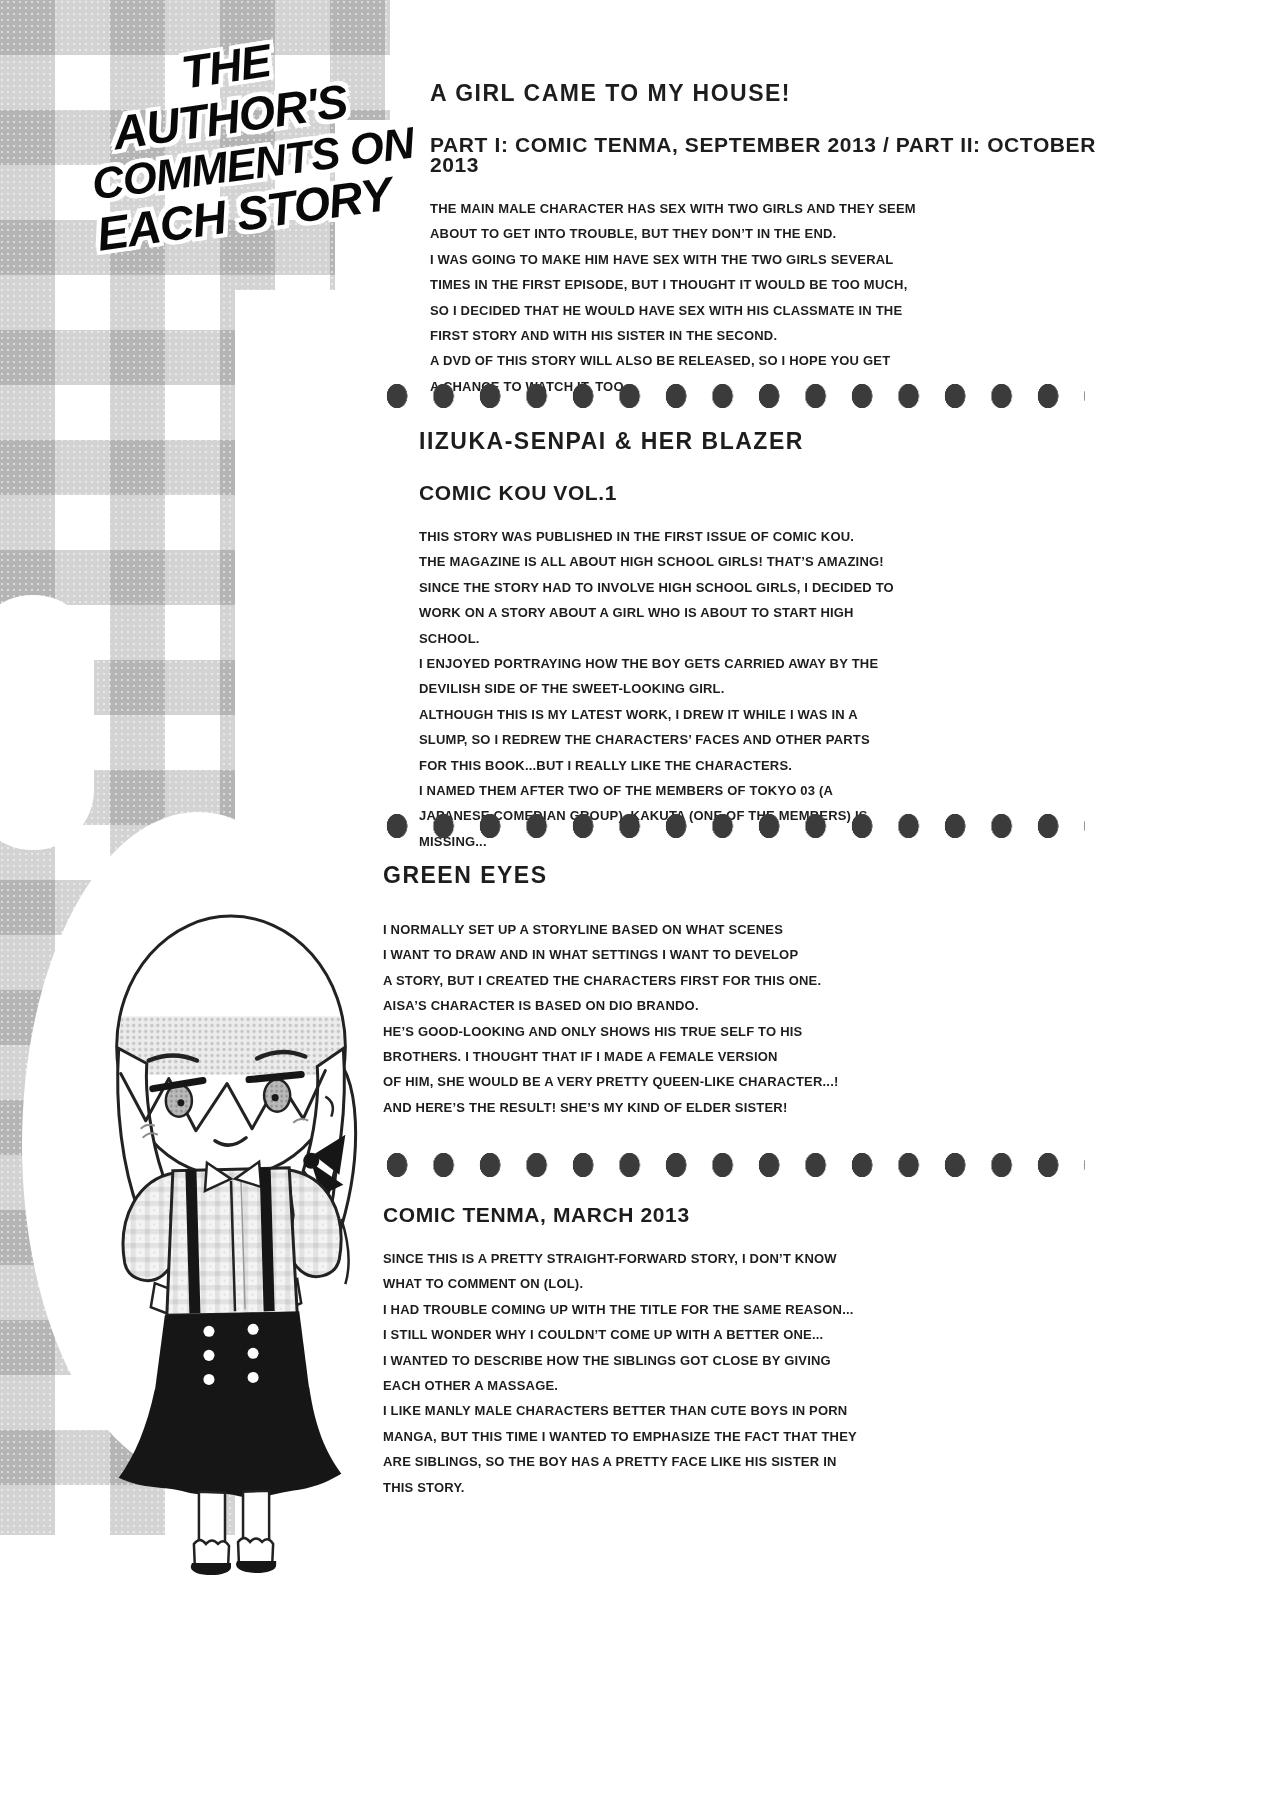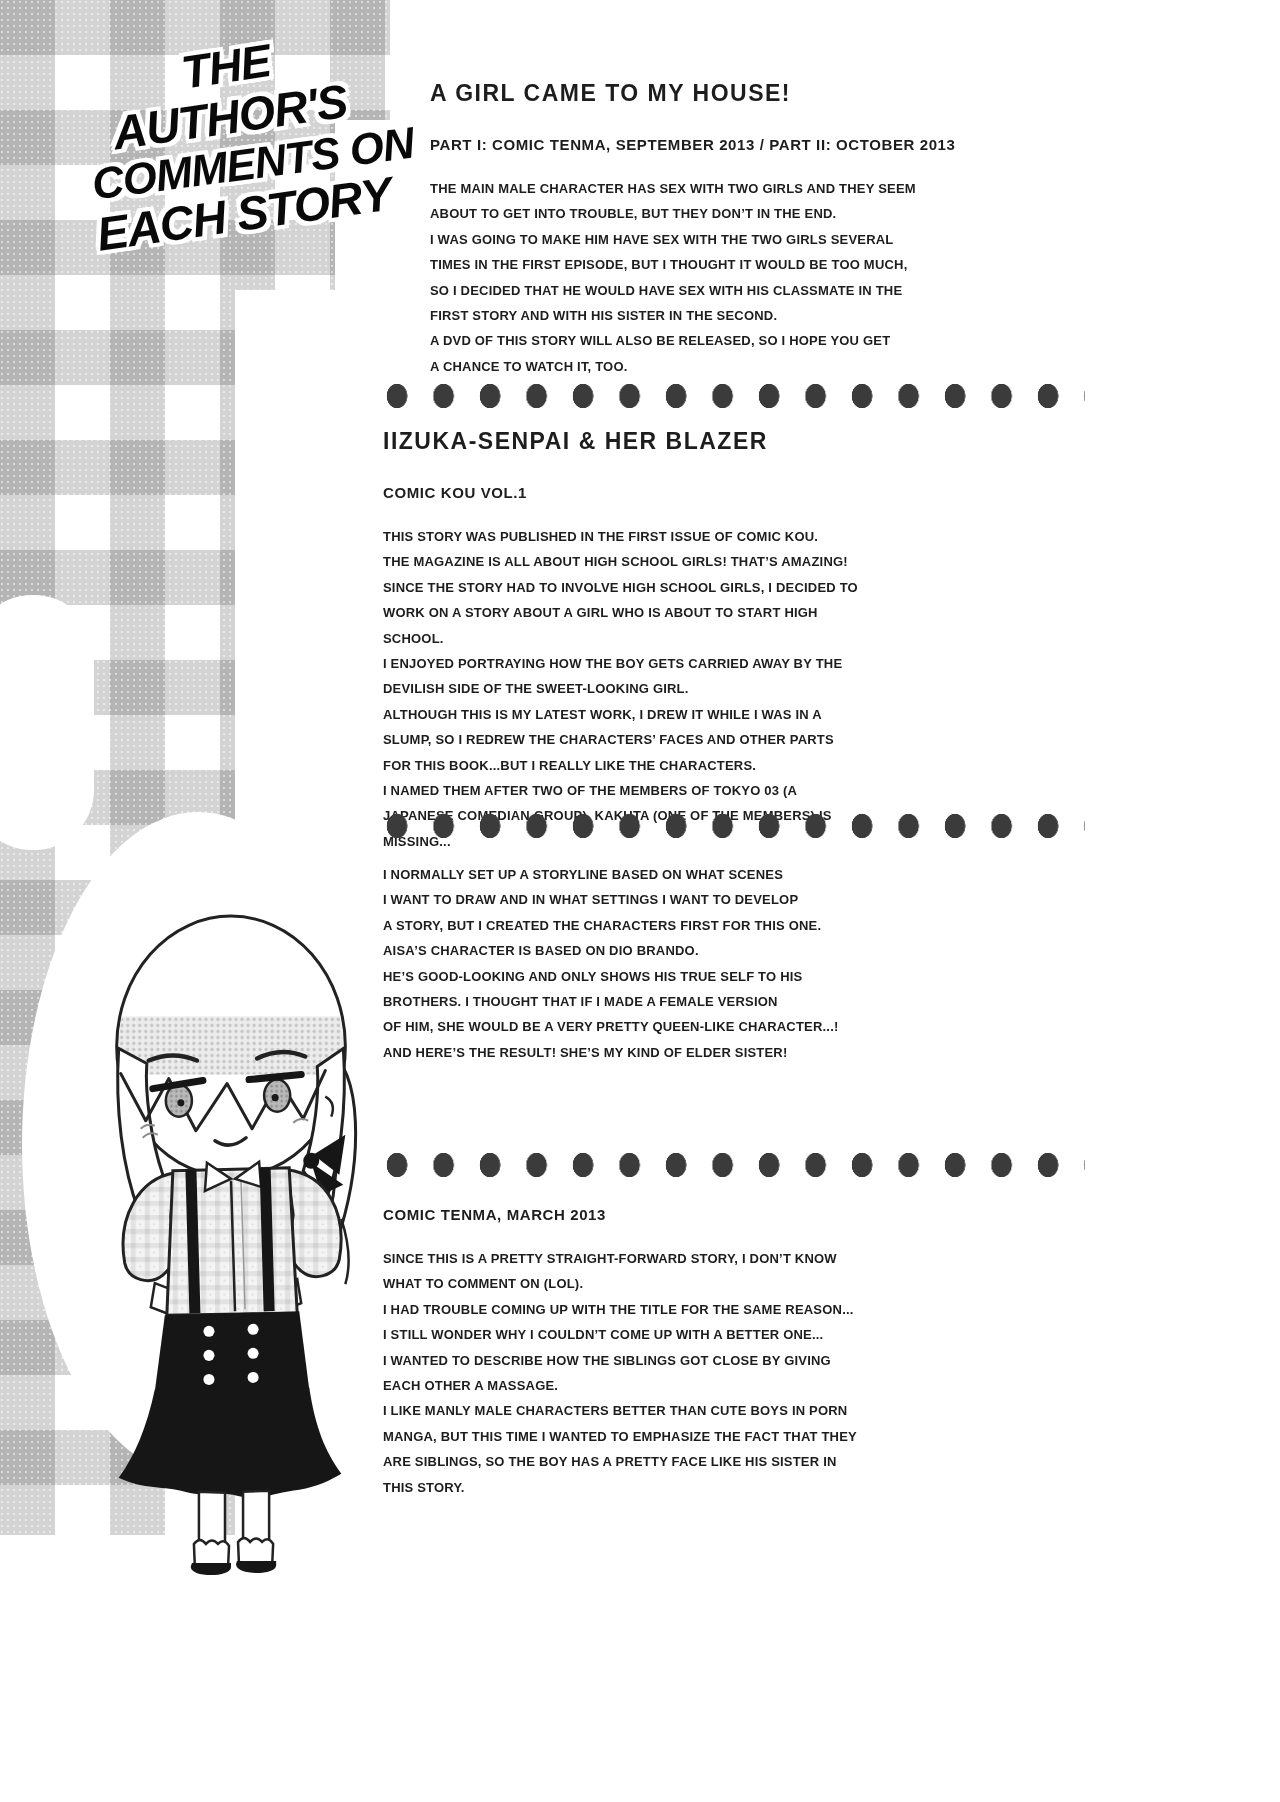--- a/index.html
+++ b/index.html
@@ -59,28 +59,28 @@
   .tl.t2{font-size:44px;transform:rotate(-0.5deg) translateX(10px);}
   .tl.t3{font-size:47px;transform:rotate(-1deg) translateX(2px);}
 
   
   .story{position:absolute;left:383px;width:720px;color:var(--ink);}
   .story h2{
     font-size:23px;line-height:26px;font-weight:bold;
     letter-spacing:1.5px;margin:0 0 29px 0;
   }
   .story .meta{
-    font-size:15px;line-height:20px;font-weight:bold;
+    font-size:21px;line-height:20px;font-weight:bold;
     letter-spacing:0.6px;margin:0 0 21px 0;
   }
   .story .body{
     font-size:13px;line-height:25.4px;font-weight:bold;
     letter-spacing:0.2px;white-space:pre-line;
   }
-  .s1{top:80px;margin-left:47px;} .s2{top:428px;} .s3{top:862px;} .s4{top:1205px;}
+  .s1{top:80px;margin-left:47px;} .s2{top:428px;margin-left:36px;} .s3{top:862px;} .s4{top:1205px;}
 
   
   .dots{
     position:absolute;left:385px;width:700px;height:30px;
     background-image:radial-gradient(11px 13px at 12px 15px, var(--dot) 92%, transparent 96%);
     background-size:46.5px 30px;
     background-repeat:repeat-x;
   }
   .d1{top:381px;} .d2{top:811px;} .d3{top:1150px;}
 
@@ -224,20 +224,21 @@
 SLUMP, SO I REDREW THE CHARACTERS’ FACES AND OTHER PARTS
 FOR THIS BOOK...BUT I REALLY LIKE THE CHARACTERS.
 I NAMED THEM AFTER TWO OF THE MEMBERS OF TOKYO 03 (A
 JAPANESE COMEDIAN GROUP). KAKUTA (ONE OF THE MEMBERS) IS
 MISSING...</p>
   </section>
 
   <div class="dots d2"></div>
 
   <section class="story s3">
+    <h2>GREEN EYES</h2>
     <p class="body">I NORMALLY SET UP A STORYLINE BASED ON WHAT SCENES
 I WANT TO DRAW AND IN WHAT SETTINGS I WANT TO DEVELOP
 A STORY, BUT I CREATED THE CHARACTERS FIRST FOR THIS ONE.
 AISA’S CHARACTER IS BASED ON DIO BRANDO.
 HE’S GOOD-LOOKING AND ONLY SHOWS HIS TRUE SELF TO HIS
 BROTHERS. I THOUGHT THAT IF I MADE A FEMALE VERSION
 OF HIM, SHE WOULD BE A VERY PRETTY QUEEN-LIKE CHARACTER...!
 AND HERE’S THE RESULT! SHE’S MY KIND OF ELDER SISTER!</p>
   </section>
 

